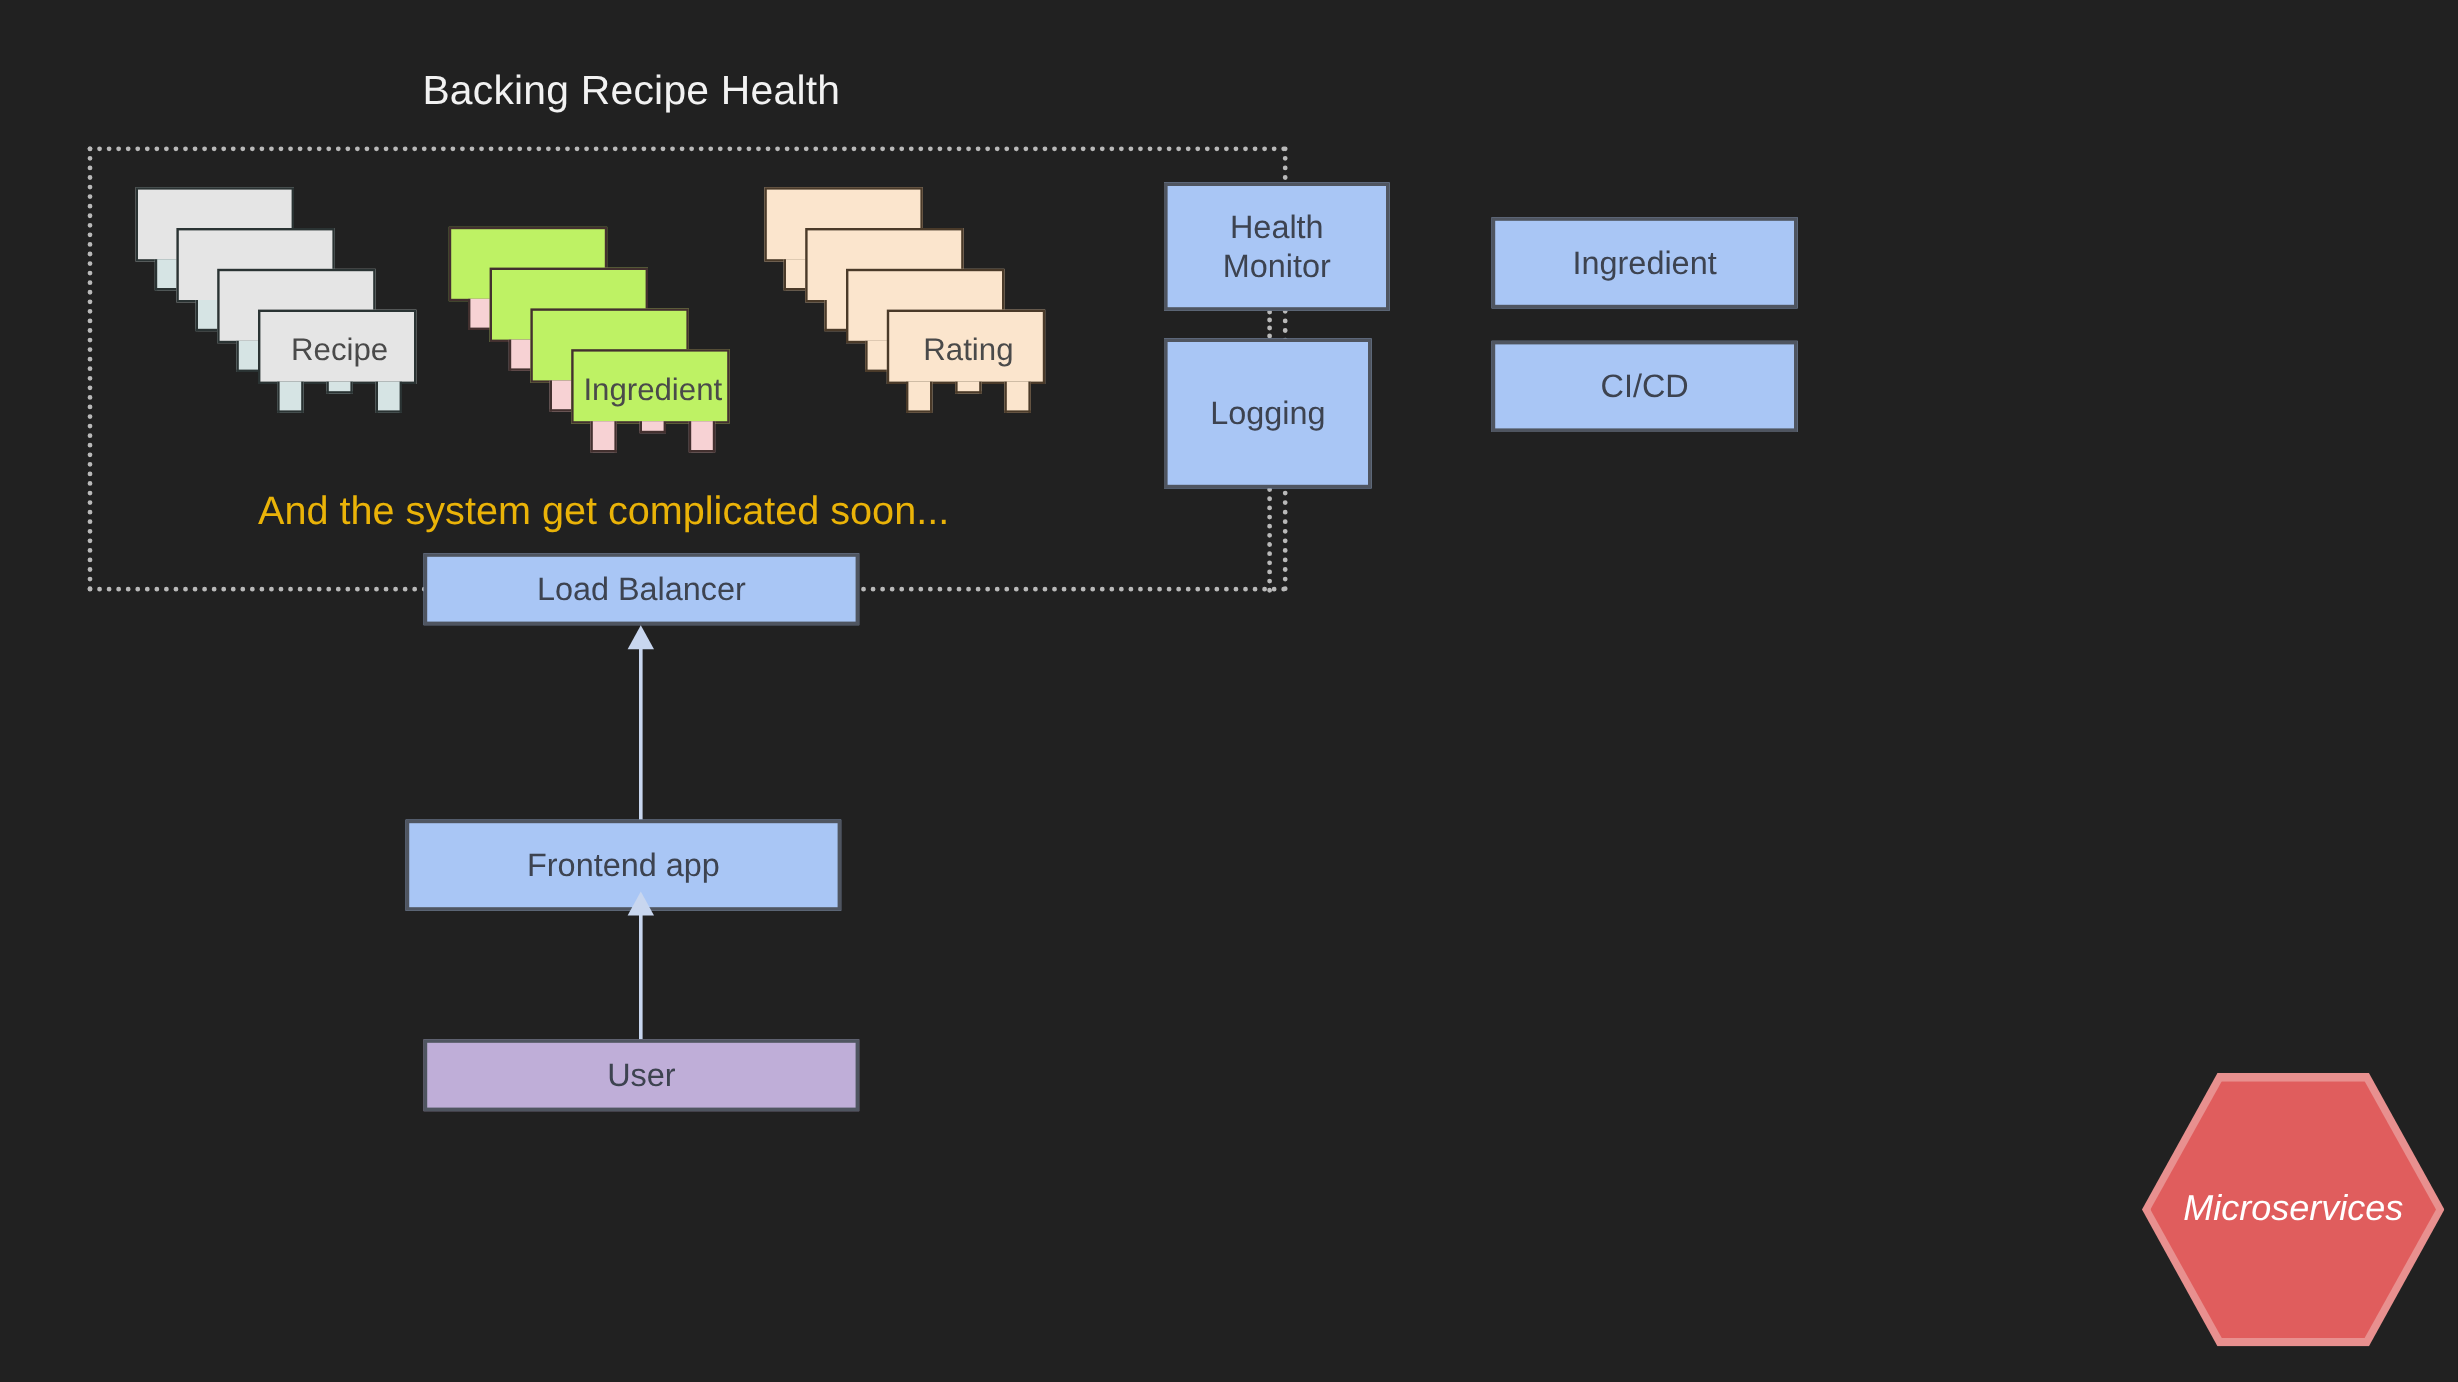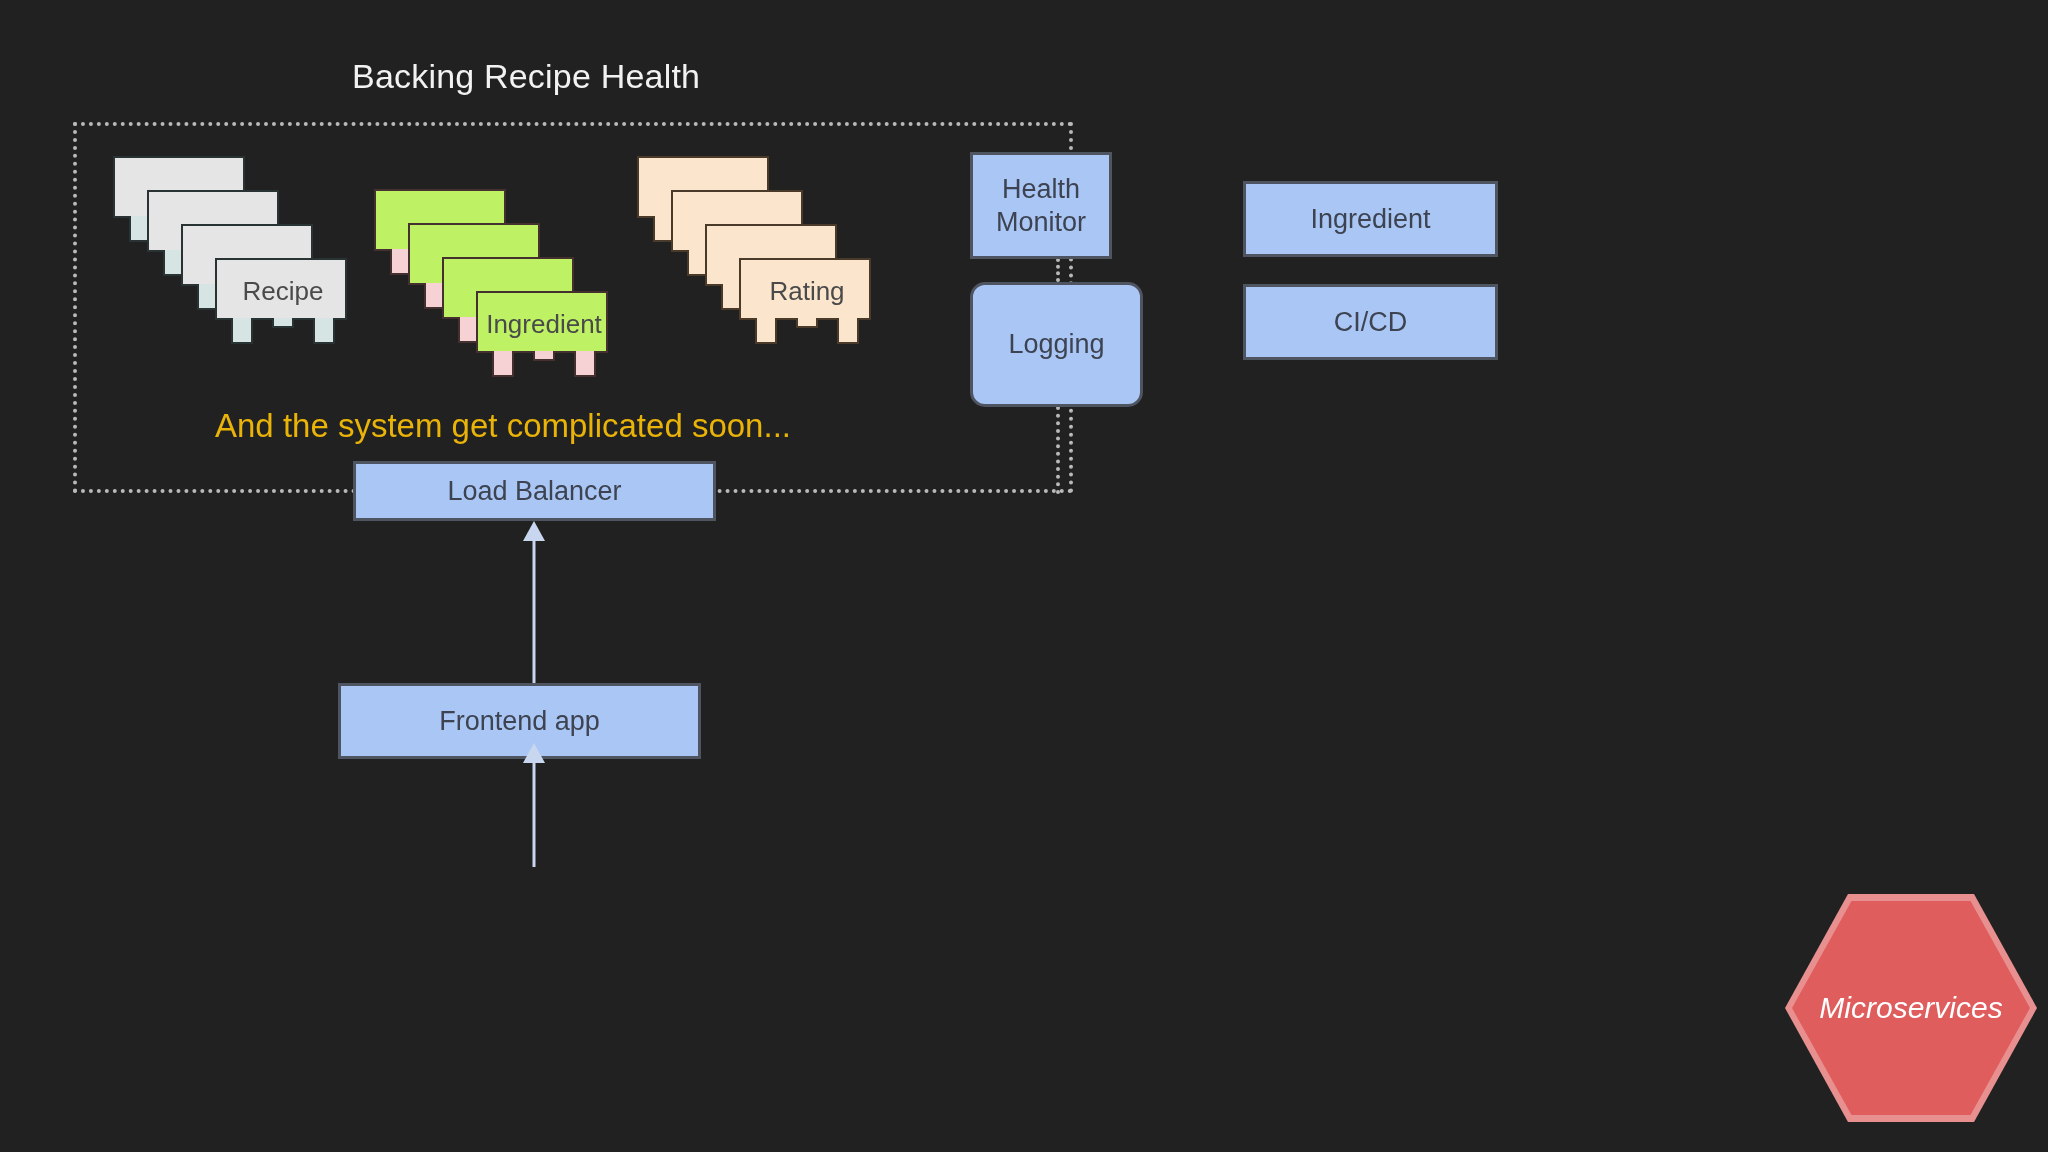--- a/index.html
+++ b/index.html
@@ -240,26 +240,26 @@
     <div class="chip" style="left:102px; top:102px; z-index:4;">
       <div class="legs">
         <span class="leg l1"></span>
         <span class="leg l2"></span>
         <span class="leg l3"></span>
       </div>
       <div class="chip-label">Rating</div>
     </div>
   </div>
 
-  <div class="box blue" style="left:970px; top:152px; width:142px; height:107px; flex-direction:column;">
+  <div class="box blue" style="left:970px; top:152px; width:188px; height:107px; flex-direction:column;">
     <span>Health</span>
     <span>Monitor</span>
   </div>
 
-  <div class="box blue" style="left:970px; top:282px; width:173px; height:125px;border-radius:15px;">
+  <div class="box blue" style="left:970px; top:282px; width:173px; height:125px;">
     <span>Logging</span>
   </div>
 
   <div class="box blue" style="left:1243px; top:181px; width:255px; height:76px;">
     <span>Ingredient</span>
   </div>
 
   <div class="box blue" style="left:1243px; top:284px; width:255px; height:76px;">
     <span>CI/CD</span>
   </div>
@@ -277,20 +277,23 @@
 
   <div class="box blue" style="left:338px; top:683px; width:363px; height:76px;">
     <span>Frontend app</span>
   </div>
 
   <div class="arrow" style="left:519px; top:743px; width:30px; height:124px;">
     <div class="head"></div>
     <div class="shaft" style="top:18px; height:106px;"></div>
   </div>
 
+  <div class="box purple" style="left:353px; top:866px; width:363px; height:60px;">
+    <span>User</span>
+  </div>
 
   <div class="hex-wrap" style="left:1785px; top:894px;">
     <div class="hex-outer"></div>
     <div class="hex-inner"></div>
     <div class="hex-label">Microservices</div>
   </div>
 
 </div>
 
 </body></html>

